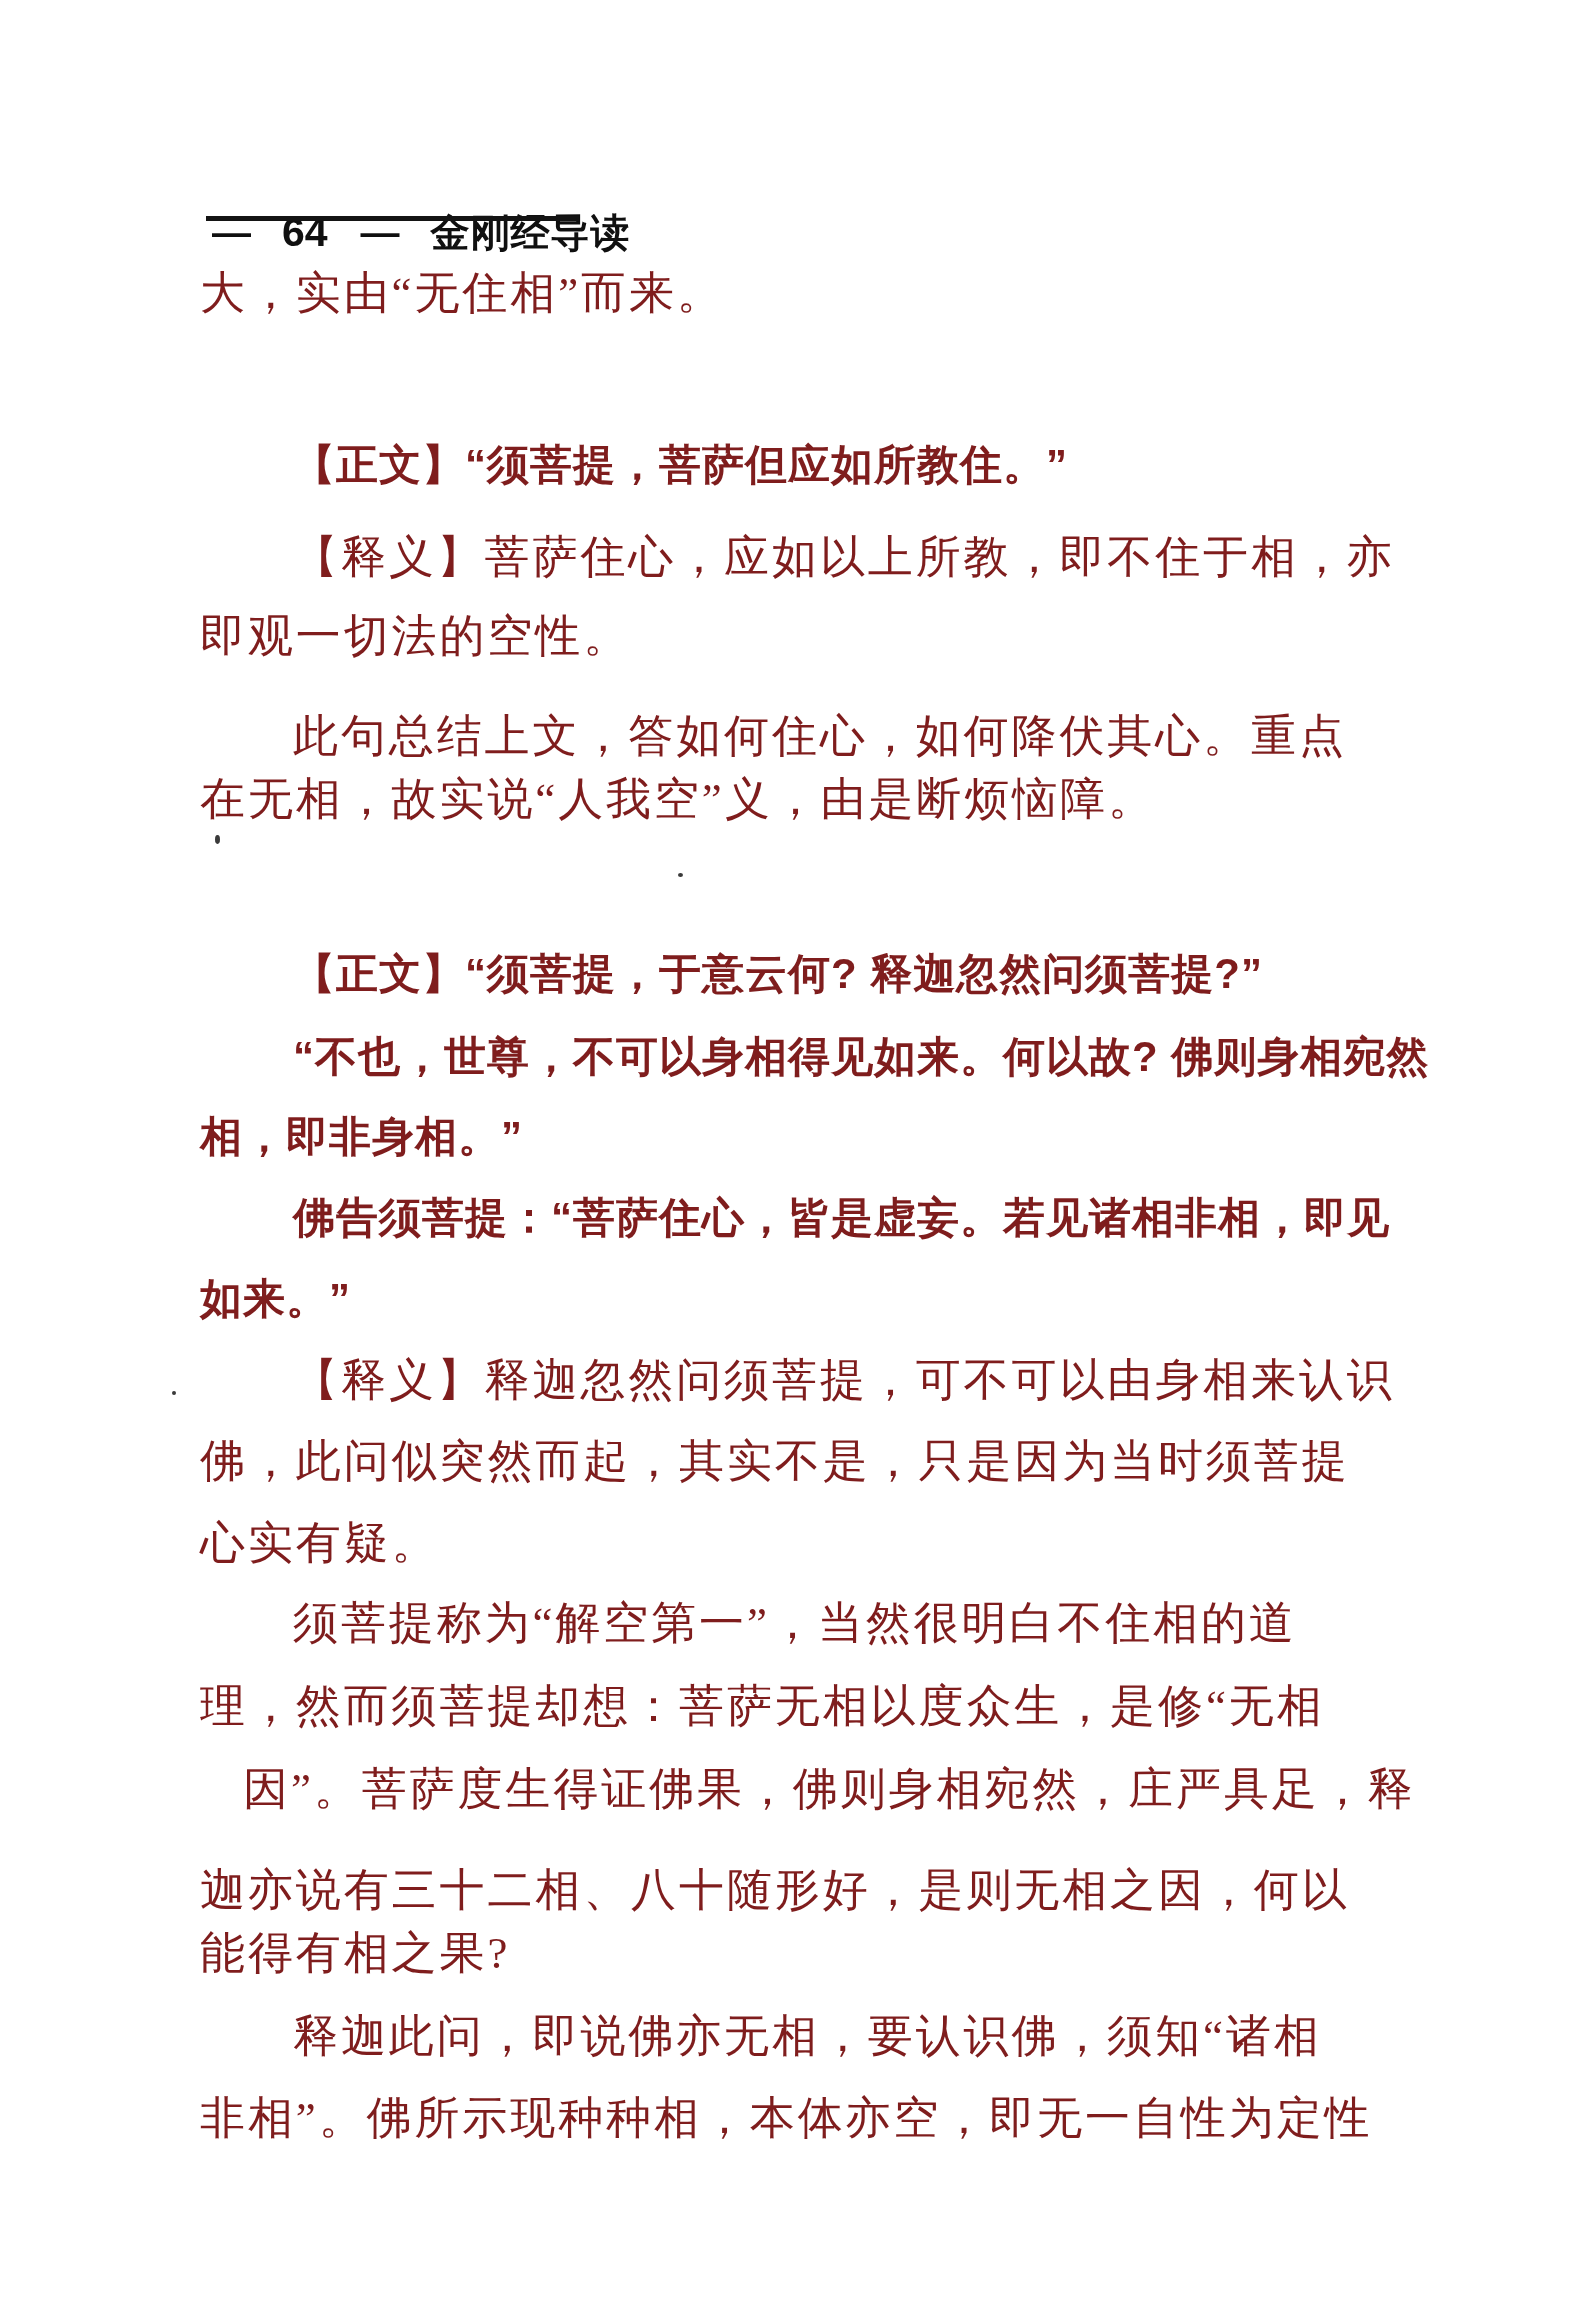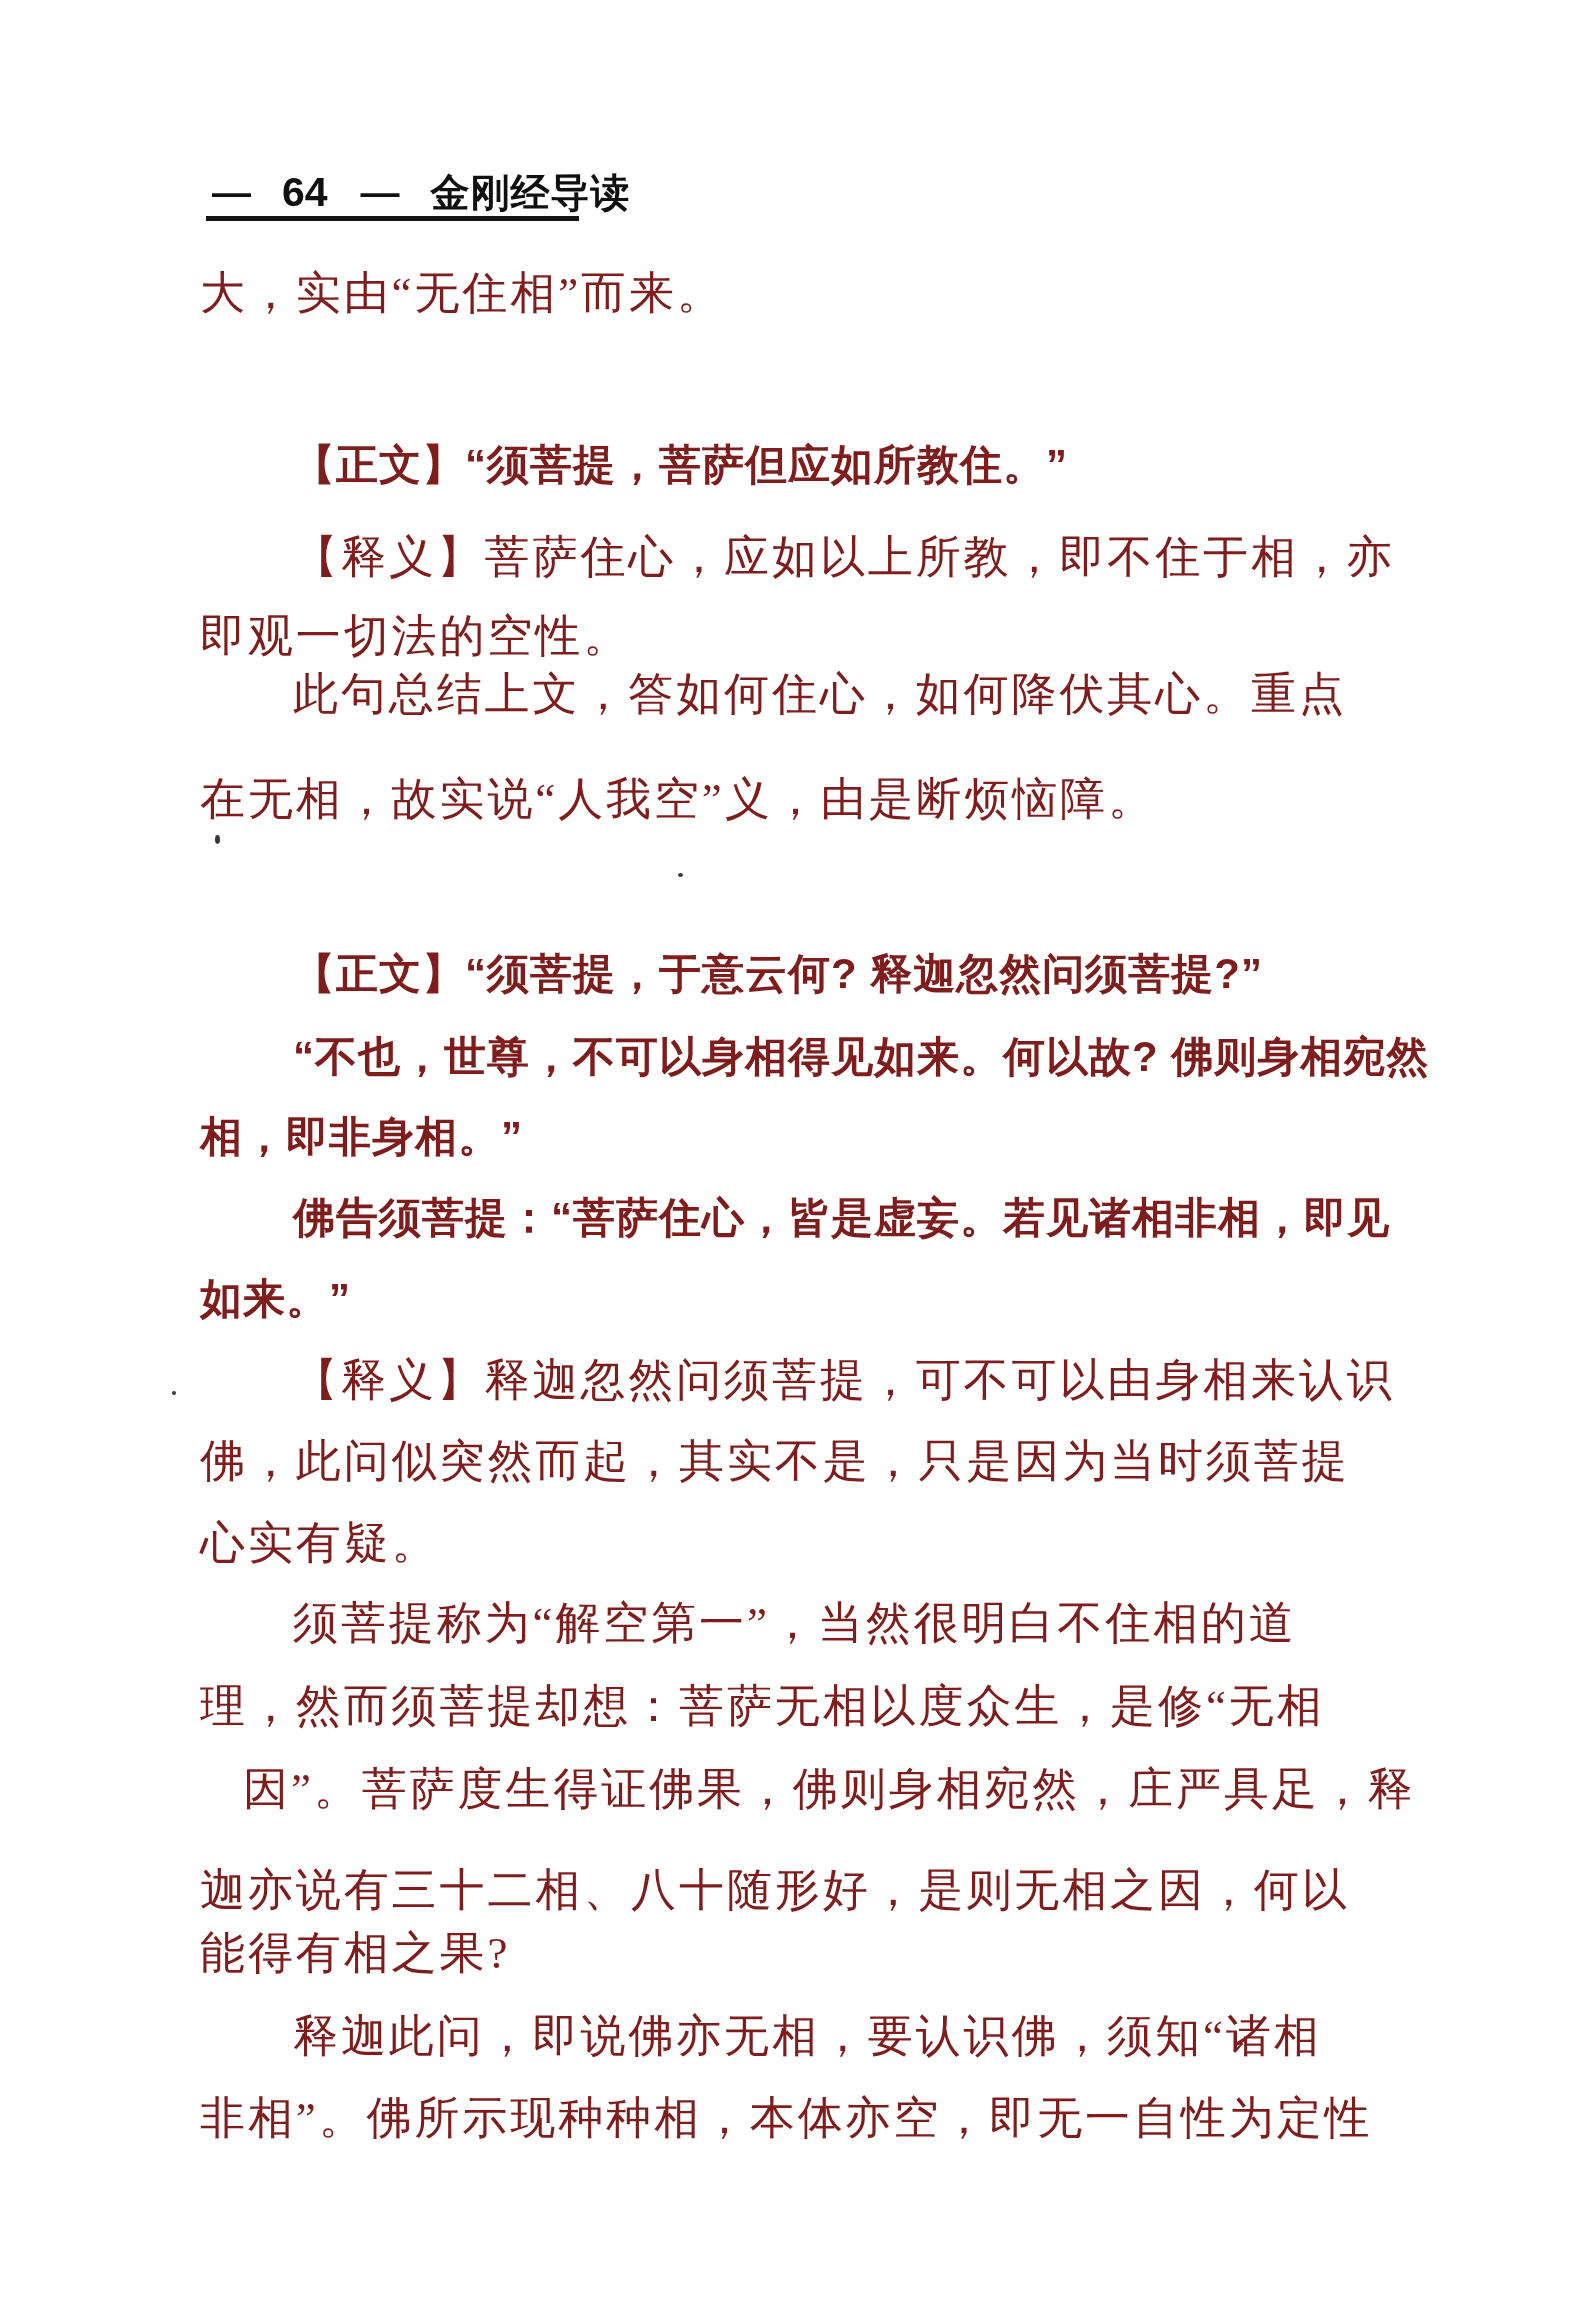--- a/index.html
+++ b/index.html
@@ -23,21 +23,21 @@
     display: flex;
     align-items: baseline;
     font-family: "Liberation Sans", sans-serif;
     font-weight: bold;
     font-size: 39px;
     line-height: 1;
     color: #101010;
     white-space: nowrap;
   }
   .running-head .dash { letter-spacing: 0; }
-  .running-head .pagenum { margin-left: 31px; font-size: 41px; }
+  .running-head .pagenum { margin-left: 31px; font-size: 41px; margin-top: 40px; }
   .running-head .dash2 { margin-left: 33px; }
   .running-head .booktitle { margin-left: 31px; letter-spacing: 1px; }
   .header-rule {
     position: absolute;
     left: 206px;
     top: 216px;
     width: 373px;
     height: 4.9px;
     background: #141414;
   }
@@ -82,21 +82,21 @@
     <span class="dash dash2">—</span>
     <span class="booktitle">金刚经导读</span>
   </div>
   <div class="header-rule"></div>
 
   <div>
       <div class="line body" style="top: 268px;">大，实由“无住相”而来。</div>
       <div class="line sutra indent" style="top: 441px;">【正文】“须菩提，菩萨但应如所教住。”</div>
       <div class="line body indent" style="top: 532px;">【释义】菩萨住心，应如以上所教，即不住于相，亦</div>
       <div class="line body" style="top: 611px;">即观一切法的空性。</div>
-      <div class="line body indent" style="top: 669px;">此句总结上文，答如何住心，如何降伏其心。重点</div>
+      <div class="line body indent" style="top: 711px;">此句总结上文，答如何住心，如何降伏其心。重点</div>
       <div class="line body" style="top: 774px;">在无相，故实说“人我空”义，由是断烦恼障。</div>
       <div class="line sutra indent" style="top: 950px;">【正文】“须菩提，于意云何? 释迦忽然问须菩提?”</div>
       <div class="line sutra indent" style="top: 1033px;">“不也，世尊，不可以身相得见如来。何以故? 佛则身相宛然</div>
       <div class="line sutra" style="top: 1113px;">相，即非身相。”</div>
       <div class="line sutra indent" style="top: 1194px;">佛告须菩提：“菩萨住心，皆是虚妄。若见诸相非相，即见</div>
       <div class="line sutra" style="top: 1275px;">如来。”</div>
       <div class="line body indent" style="top: 1355px;">【释义】释迦忽然问须菩提，可不可以由身相来认识</div>
       <div class="line body" style="top: 1436px;">佛，此问似突然而起，其实不是，只是因为当时须菩提</div>
       <div class="line body" style="top: 1518px;">心实有疑。</div>
       <div class="line body indent" style="top: 1598px;">须菩提称为“解空第一”，当然很明白不住相的道</div>

